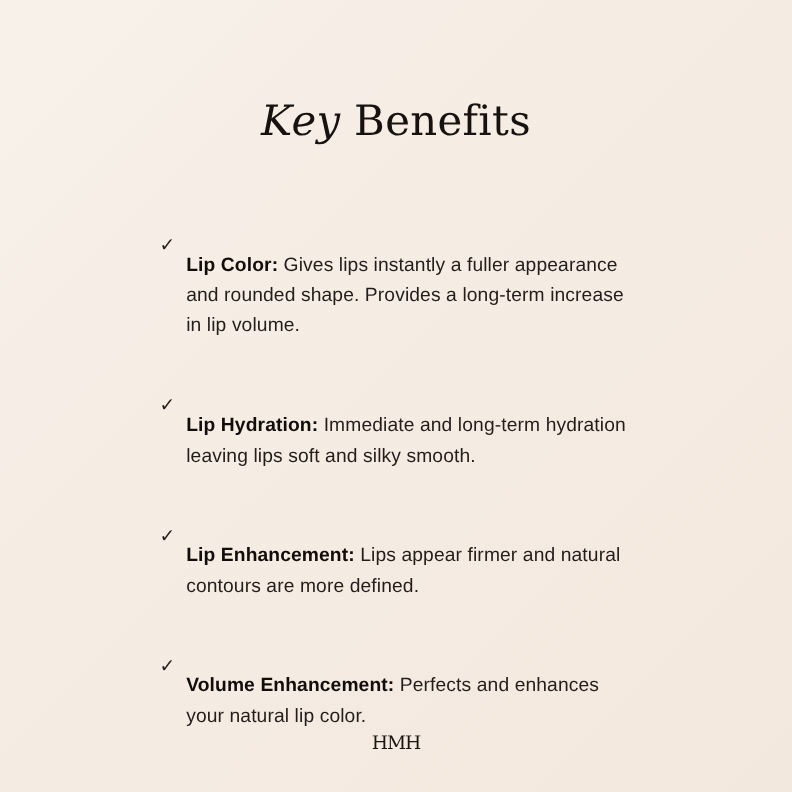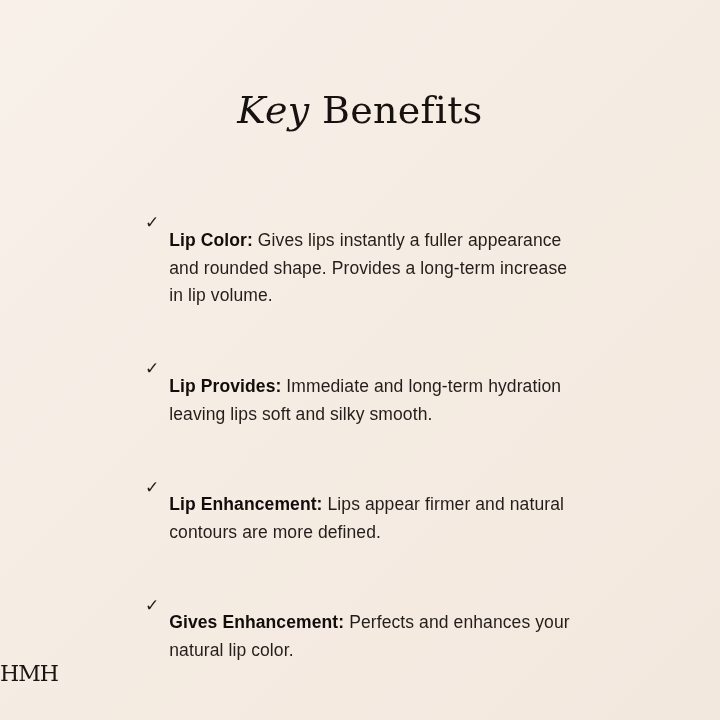--- a/index.html
+++ b/index.html
@@ -63,23 +63,23 @@
   }
   .benefit-text .label {
     font-weight: 700;
     color: #120d0b;
   }
   .logo {
     position: absolute;
     bottom: 34px;
     left: 0;
     right: 0;
-    text-align: left;
+    text-align: center;
     font-family: "DejaVu Serif", "Liberation Serif", serif;
-    font-size: 22px;
+    font-size: 17px;
     letter-spacing: -1px;
     color: #1b1411;
   }
 </style>
 </head>
 <body>
 
 <div class="page">
 
   <h1 class="title">
@@ -91,35 +91,35 @@
     <div class="benefit">
       <span class="check">✓</span>
       <p class="benefit-text">
         <span class="label">Lip Color:</span><span> Gives lips instantly a fuller appearance and rounded shape. Provides a long-term increase in lip volume.</span>
       </p>
     </div>
 
     <div class="benefit">
       <span class="check">✓</span>
       <p class="benefit-text">
-        <span class="label">Lip Provides:</span><span> Immediate and long-term hydration leaving lips soft and silky smooth.</span>
+        <span class="label">Lip Hydration:</span><span> Immediate and long-term hydration leaving lips soft and silky smooth.</span>
       </p>
     </div>
 
     <div class="benefit">
       <span class="check">✓</span>
       <p class="benefit-text">
         <span class="label">Lip Enhancement:</span><span> Lips appear firmer and natural contours are more defined.</span>
       </p>
     </div>
 
     <div class="benefit">
       <span class="check">✓</span>
       <p class="benefit-text">
-        <span class="label">Gives Enhancement:</span><span> Perfects and enhances your natural lip color.</span>
+        <span class="label">Volume Enhancement:</span><span> Perfects and enhances your natural lip color.</span>
       </p>
     </div>
 
   </div>
 
   <div class="logo">HMH</div>
 
 </div>
 
 </body></html>

